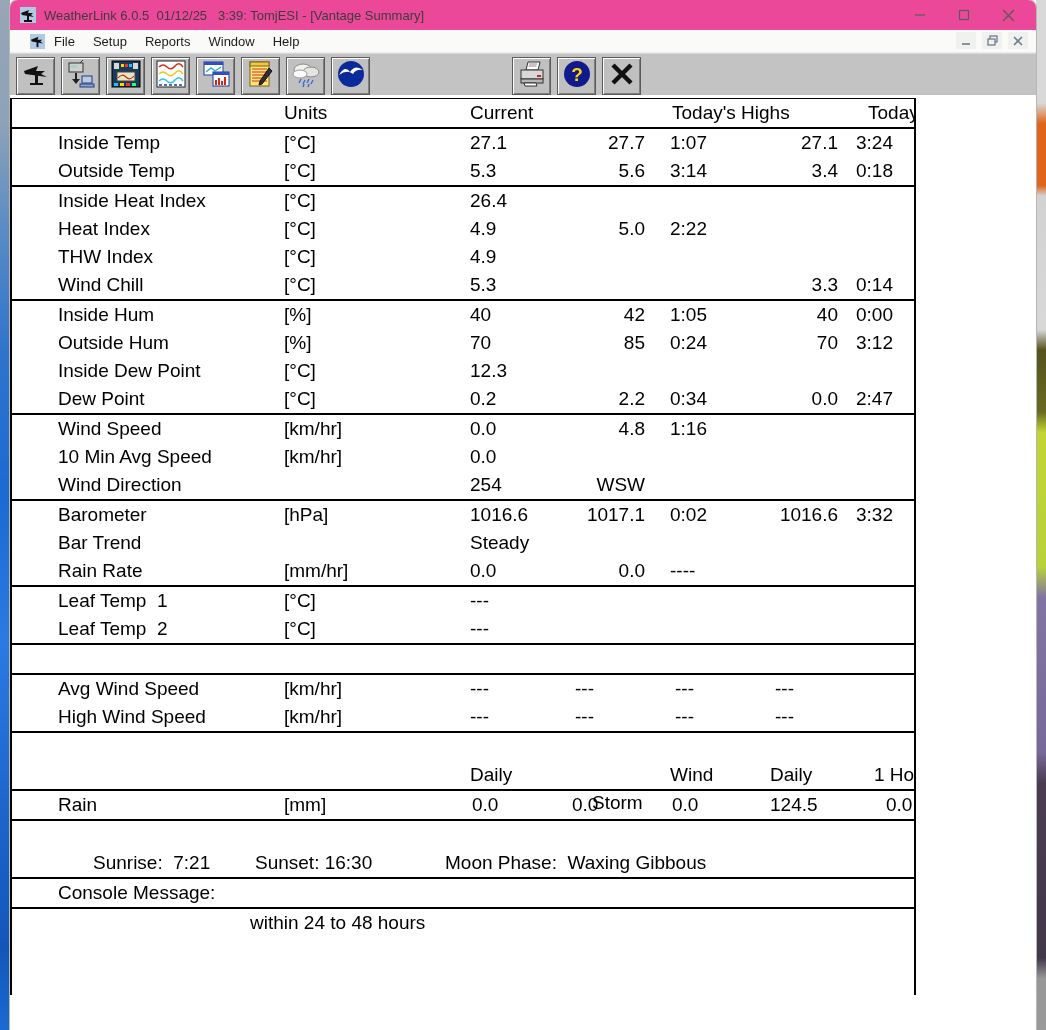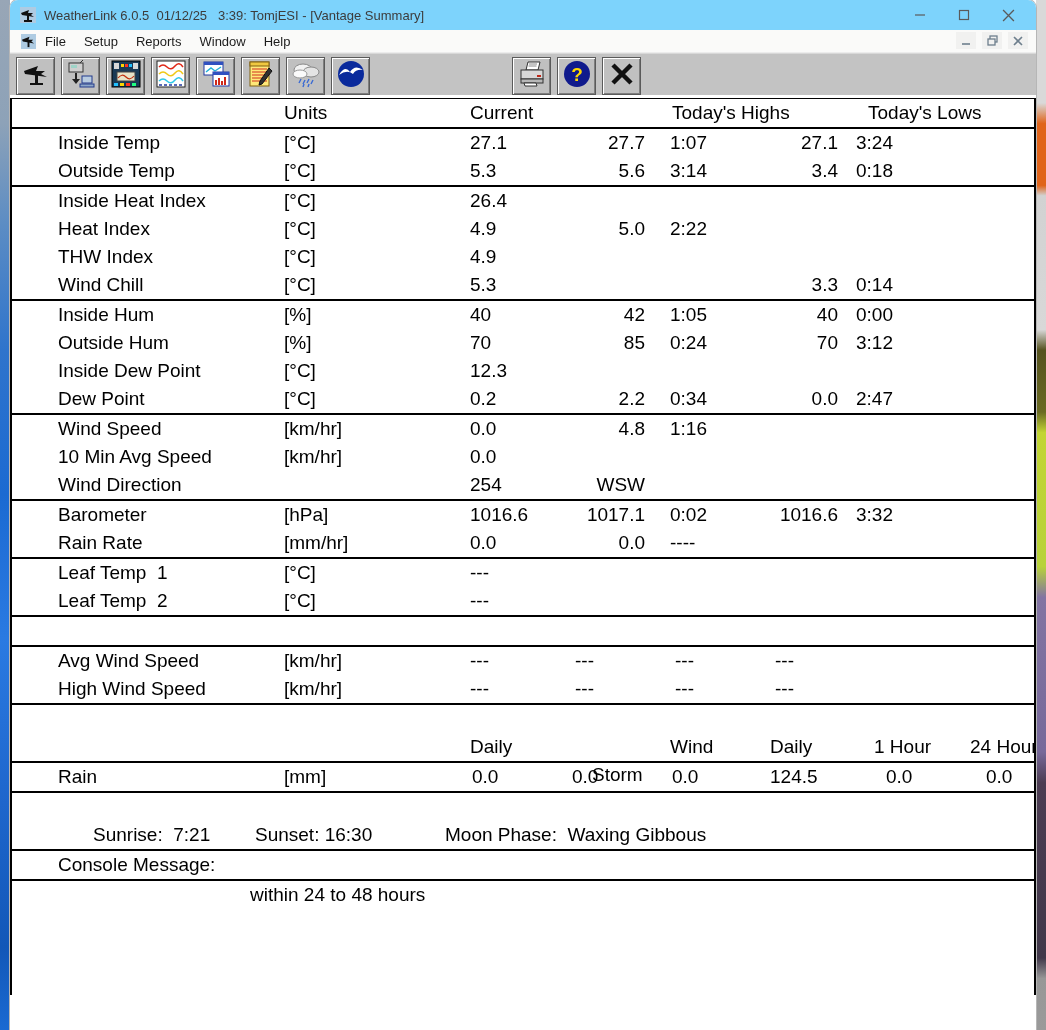--- a/index.html
+++ b/index.html
@@ -23,32 +23,33 @@
       #c2d534 42%, #b8d23a 55%, #8274a2 58%, #77699a 73%,
       #4c3c52 76%, #41384a 93%, #979797 95%, #9a9a9a 100%);
   }
   
   .window{
     position:absolute;left:10px;top:0;width:1026px;height:1030px;
     background:#ffffff;border-radius:8px 8px 0 0;
     box-shadow:0 0 0 1px #b6b6b6;
   }
   .titlebar{
-    height:30px;background:#7dd3fc;border-radius:8px 8px 0 0;
+    height:30px;background:#ec4899;border-radius:8px 8px 0 0;
     display:flex;align-items:center;position:relative;
   }
   .titlebar .app-icon{width:16px;height:16px;margin-left:10px;flex:0 0 auto;}
   .title-text{
     margin-left:8px;font-size:13px;color:#3c3c3c;white-space:pre;
   }
   .win-controls{position:absolute;right:6px;top:0;height:30px;display:flex;}
   .win-btn{width:44px;height:30px;display:flex;align-items:center;justify-content:center;cursor:default;}
   .menubar{
     height:22px;background:#fafaf9;display:flex;align-items:center;position:relative;
     border-bottom:1px solid #ececec;
+    padding-left:9px;
   }
   .menubar .app-icon{width:15px;height:15px;margin-left:11px;flex:0 0 auto;}
   .menu-item{font-size:13px;color:#1c1c1c;padding:2px 9px;cursor:default;}
   .menu-item:first-of-type{margin-left:5px;}
   .mdi-controls{position:absolute;right:8px;top:2px;display:flex;gap:6px;}
   .mdi-btn{width:20px;height:17px;display:flex;align-items:center;justify-content:center;background:#f1f1f0;}
   
   .toolbar{
     height:43px;background:#c3c3c3;display:flex;align-items:flex-start;
     padding:0;border-top:1px solid #d8d8d8;box-sizing:border-box;
@@ -57,21 +58,21 @@
     width:39px;height:38px;margin-top:3px;margin-left:6px;flex:0 0 auto;
     background:#c0c0c0;border:1px solid #5a5a5a;box-sizing:border-box;
     box-shadow:inset 1px 1px 0 #ffffff, inset -1px -1px 0 #7e7e7e;
     display:flex;align-items:center;justify-content:center;cursor:default;
   }
   .tb-btn:first-child{margin-left:6px;}
   .tb-spacer{width:136px;flex:0 0 auto;}
   
   .content{position:absolute;left:0;top:95px;width:1026px;height:935px;background:#ffffff;}
   .tablebox{
-    position:absolute;left:0;top:3px;width:1026px;height:897px;
+    position:absolute;left:0;top:3px;width:906px;height:897px;
     border-top:1px solid #000;border-left:2px solid #000;border-right:2px solid #000;
     box-sizing:border-box;overflow:hidden;background:#fff;
     font-size:19px;color:#000;
   }
   .sect{border-bottom:2px solid #000;}
   .trow{position:relative;height:28px;}
   .trow span{position:absolute;top:50%;transform:translateY(-50%);white-space:pre;}
   
   .cl{left:46px;}                                
   .cu{left:272px;}                               
@@ -435,20 +436,29 @@
             <div class="trow">
               <span class="cl">Barometer</span>
               <span class="cu">[hPa]</span>
               <span class="cc">1016.6</span>
               <span class="chv">1017.1</span>
               <span class="cht">0:02</span>
               <span class="clv">1016.6</span>
               <span class="clt">3:32</span>
             </div>
             <div class="trow">
+              <span class="cl">Bar Trend</span>
+              <span class="cu"></span>
+              <span class="cc">Steady</span>
+              <span class="chv"></span>
+              <span class="cht"></span>
+              <span class="clv"></span>
+              <span class="clt"></span>
+            </div>
+            <div class="trow">
               <span class="cl">Rain Rate</span>
               <span class="cu">[mm/hr]</span>
               <span class="cc">0.0</span>
               <span class="chv">0.0</span>
               <span class="cht">----</span>
               <span class="clv"></span>
               <span class="clt"></span>
             </div>
           </div>
           <div class="sect">

